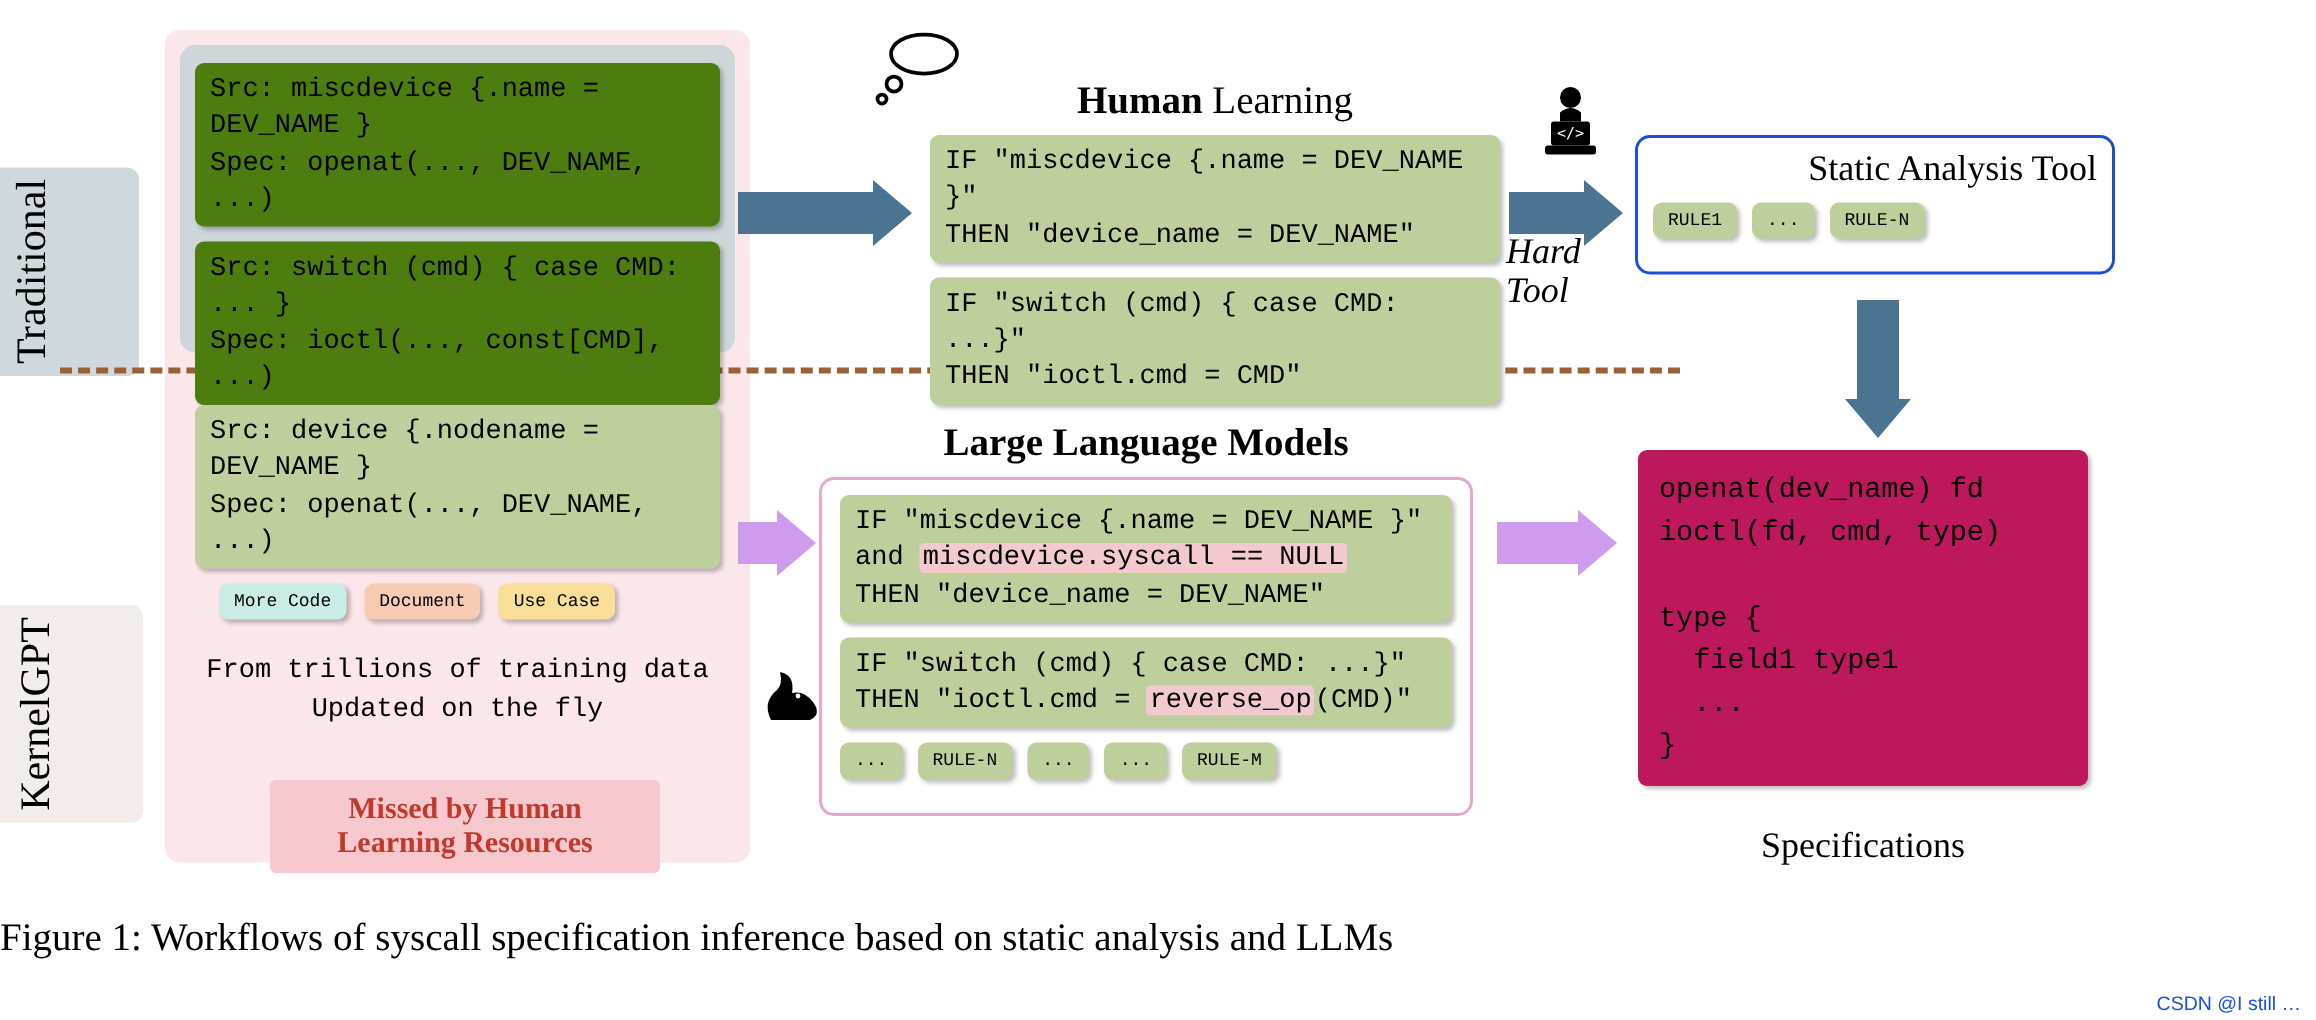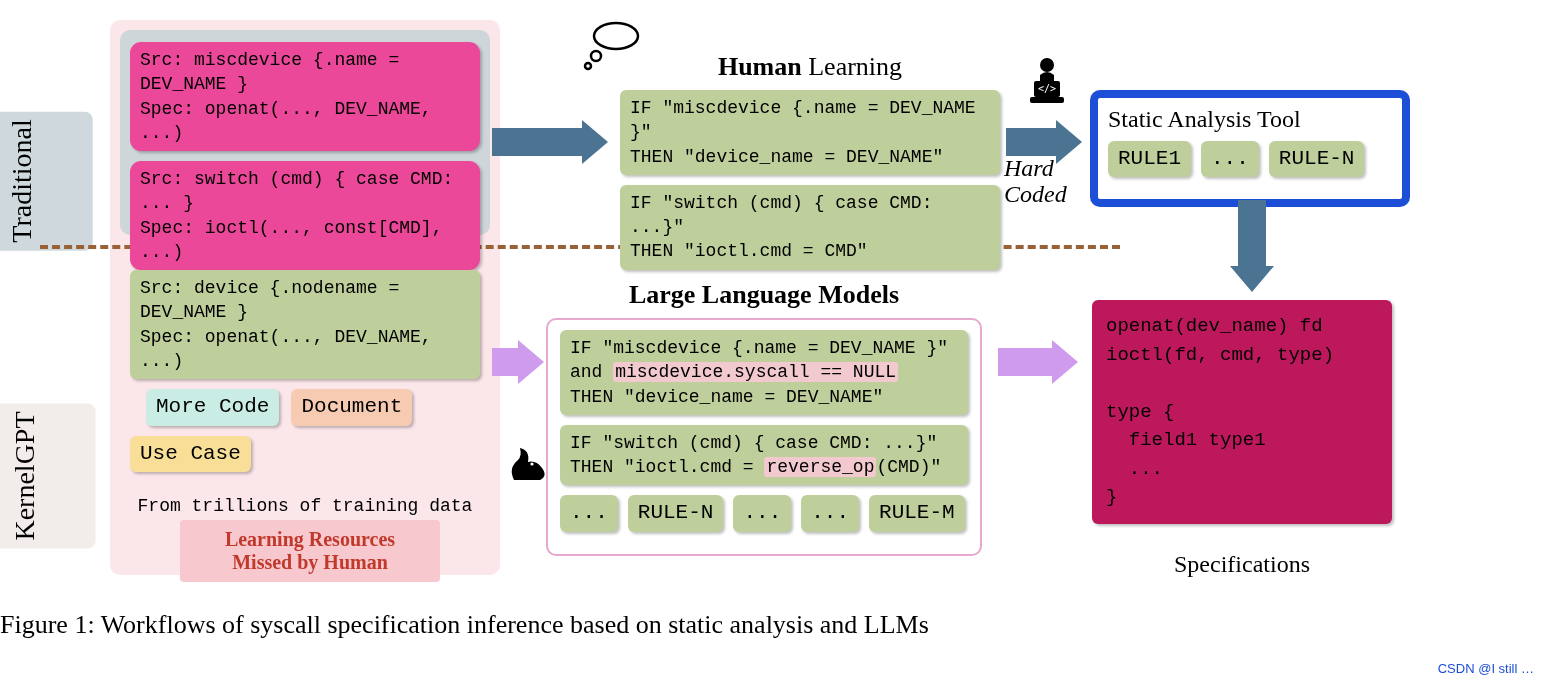--- a/index.html
+++ b/index.html
@@ -27,23 +27,23 @@
 
   
   .box {
     border-radius: 6px;
     padding: 6px 10px;
     font-size: 18px;
     line-height: 1.35;
     box-shadow: 2px 2px 3px rgba(0,0,0,.25);
     margin-bottom: 10px;
   }
-  .box.cream { background: #ec4899; border-radius: 11px; }
+  .box.cream { background: #4d7c0f; }
   .box.green { background: #bfcf9c; }
-  .box.small { font-size: 21px; padding: 4px 10px; display: inline-block; margin-right: 8px; }
+  .box.small { font-size: 12px; padding: 4px 10px; display: inline-block; margin-right: 8px; }
   .teal { background: #c9ece4; margin-left: 16px; }
   .orange { background: #f6cbb2; }
   .yellow { background: #f9de98; }
   .pink-hl { background: #f2c9cf; border-radius: 3px; padding: 0 2px; }
   .caption-small { font-size: 18px; text-align: center; margin-top: 6px; }
   .caption-small .r { color: #c0392b; }
 
   .title { font-size: 26px; text-align: center; margin-bottom: 8px; }
 
   
@@ -65,21 +65,21 @@
   .arrow.down { flex-direction: column; }
   .arrow.down .shaft { width: 28px; height: auto; }
   .arrow.down .head {
     border-left: 22px solid transparent;
     border-right: 22px solid transparent;
     border-top: 26px solid #4a7491;
     border-bottom: none;
   }
 
   
-  .sat-box { border: 8px solid #1d4ed8; border-radius: 10px; padding: 8px 10px 12px; background: #fff; }
+  .sat-box { border: 2px solid #1d4ed8; border-radius: 10px; padding: 8px 10px 12px; background: #fff; text-align: right; }
   .sat-box .title2 { font-size: 24px; margin-bottom: 8px; }
 
   
   .spec-box { background: #be185d; border-radius: 6px; padding: 12px 14px; font-size: 19px; line-height: 1.5; box-shadow: 2px 2px 3px rgba(0,0,0,.25); }
 
   
   .llm-wrap { border: 2px solid #e6a8cf; border-radius: 10px; padding: 10px 12px 12px; margin-top: 6px; background: #fff; }
 
   
   .divider { position: absolute; left: 40px; top: 245px; width: 1080px; border-top: 4px dashed #9a6036; }
@@ -134,22 +134,22 @@
   <div>
     <span class="box small teal mono">More Code</span>
     <span class="box small orange mono">Document</span>
     <span class="box small yellow mono">Use Case</span>
   </div>
   <div class="caption-small mono" style="margin-top:14px;font-family:Liberation Mono, monospace;">From trillions of training data</div>
   <div class="caption-small mono">Updated on the fly</div>
 </div>
 
 <div class="redcall">
+  <div>Missed by Human</div>
   <div>Learning Resources</div>
-  <div>Missed by Human</div>
 </div>
 
 <div style="position:absolute; left:620px; top:52px; width:380px;">
   <div class="title">
     <b>Human</b><span> Learning</span>
   </div>
   <div class="box green mono">
     <div>IF "miscdevice {.name = DEV_NAME }"</div>
     <div>THEN "device_name = DEV_NAME"</div>
   </div>
@@ -187,21 +187,21 @@
     <div class="chips mono">
       <span class="box small green">RULE1</span>
       <span class="box small green">...</span>
       <span class="box small green">RULE-N</span>
     </div>
   </div>
 </div>
 
 <div class="hardcoded">
   <div>Hard</div>
-  <div>Coded</div>
+  <div>Tool</div>
 </div>
 
 <div style="position:absolute; left:1092px; top:300px; width:300px;">
   <div class="spec-box mono">
     <div>openat(dev_name) fd</div>
     <div>ioctl(fd, cmd, type)</div>
     <div>&nbsp;</div>
     <div>type {</div>
     <div style="white-space:pre;">  field1 type1</div>
     <div style="white-space:pre;">  ...</div>

